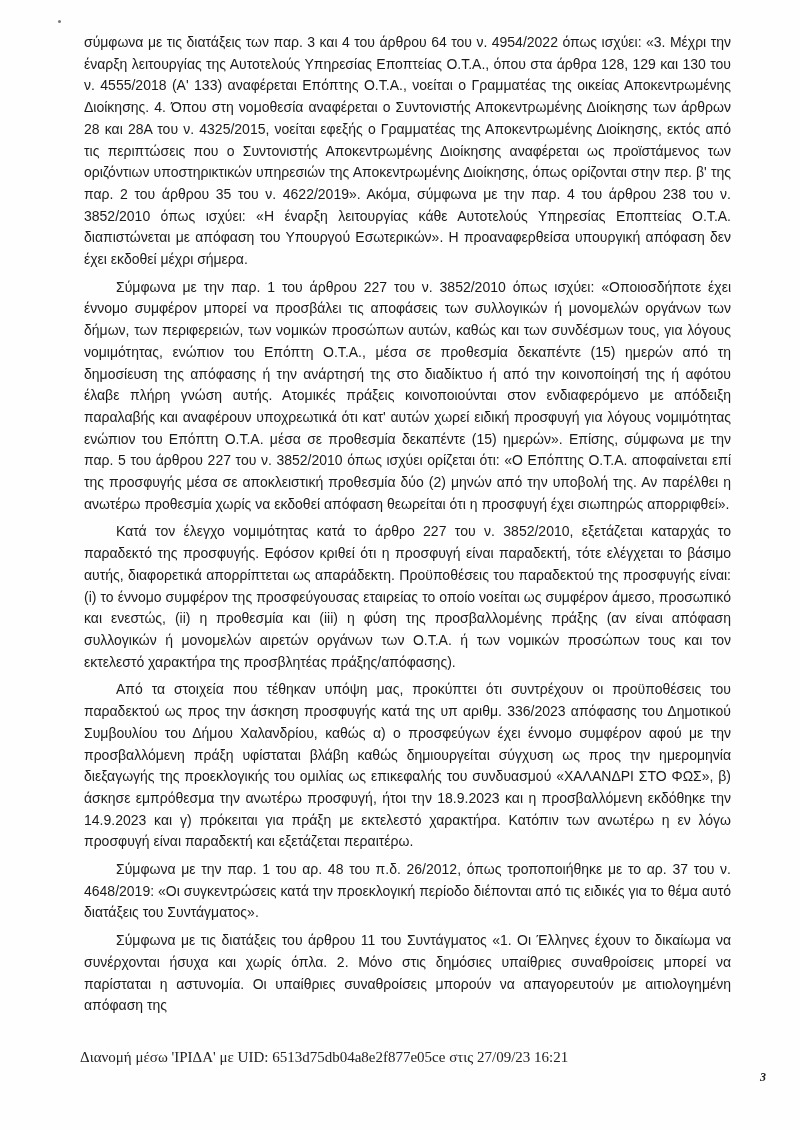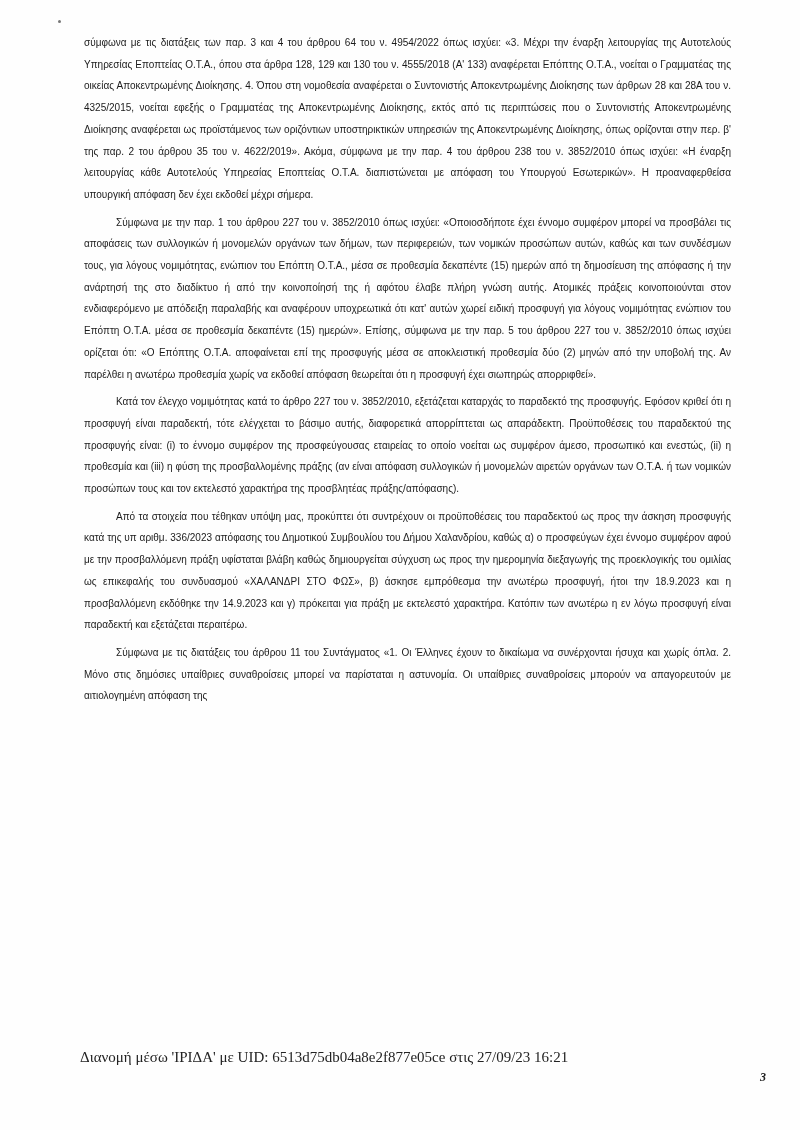--- a/index.html
+++ b/index.html
@@ -2,21 +2,21 @@
 <html><head>
 <meta charset="utf-8">
 <style>
   html, body { margin: 0; padding: 0; background: #ffffff; }
   body { width: 800px; height: 1130px; position: relative; overflow: hidden; }
   .page { position: absolute; left: 0; top: 0; width: 800px; height: 1130px; background: #fefefe; }
   .mark { position: absolute; left: 58px; top: 20px; width: 3px; height: 3px; background: #777; border-radius: 50%; }
   .body-text {
     position: absolute; left: 84px; top: 32px; width: 647px;
     font-family: "Liberation Sans", sans-serif;
-    font-size: 10px; line-height: 21.7px; color: #1a1a1a;
+    font-size: 14px; line-height: 21.7px; color: #1a1a1a;
     text-align: justify;
   }
   .body-text p { margin: 0 0 6px 0; text-indent: 32px; }
   .body-text p.first { text-indent: 0; }
   .footer {
     position: absolute; left: 80px; top: 1049px;
     font-family: "Liberation Serif", serif; font-size: 15px; color: #222;
   }
   .page-num {
     position: absolute; left: 760px; top: 1070px;
@@ -26,17 +26,18 @@
 </head>
 <body>
 
 <div class="page">
   <div class="mark"></div>
   <div class="body-text">
     <p class="first">σύμφωνα με τις διατάξεις των παρ. 3 και 4 του άρθρου 64 του ν. 4954/2022 όπως ισχύει: «3. Μέχρι την έναρξη λειτουργίας της Αυτοτελούς Υπηρεσίας Εποπτείας Ο.Τ.Α., όπου στα άρθρα 128, 129 και 130 του ν. 4555/2018 (Α' 133) αναφέρεται Επόπτης Ο.Τ.Α., νοείται ο Γραμματέας της οικείας Αποκεντρωμένης Διοίκησης. 4. Όπου στη νομοθεσία αναφέρεται ο Συντονιστής Αποκεντρωμένης Διοίκησης των άρθρων 28 και 28Α του ν. 4325/2015, νοείται εφεξής ο Γραμματέας της Αποκεντρωμένης Διοίκησης, εκτός από τις περιπτώσεις που ο Συντονιστής Αποκεντρωμένης Διοίκησης αναφέρεται ως προϊστάμενος των οριζόντιων υποστηρικτικών υπηρεσιών της Αποκεντρωμένης Διοίκησης, όπως ορίζονται στην περ. β' της παρ. 2 του άρθρου 35 του ν. 4622/2019». Ακόμα, σύμφωνα με την παρ. 4 του άρθρου 238 του ν. 3852/2010 όπως ισχύει: «Η έναρξη λειτουργίας κάθε Αυτοτελούς Υπηρεσίας Εποπτείας Ο.Τ.Α. διαπιστώνεται με απόφαση του Υπουργού Εσωτερικών». Η προαναφερθείσα υπουργική απόφαση δεν έχει εκδοθεί μέχρι σήμερα.</p>
     <p>Σύμφωνα με την παρ. 1 του άρθρου 227 του ν. 3852/2010 όπως ισχύει: «Οποιοσδήποτε έχει έννομο συμφέρον μπορεί να προσβάλει τις αποφάσεις των συλλογικών ή μονομελών οργάνων των δήμων, των περιφερειών, των νομικών προσώπων αυτών, καθώς και των συνδέσμων τους, για λόγους νομιμότητας, ενώπιον του Επόπτη Ο.Τ.Α., μέσα σε προθεσμία δεκαπέντε (15) ημερών από τη δημοσίευση της απόφασης ή την ανάρτησή της στο διαδίκτυο ή από την κοινοποίησή της ή αφότου έλαβε πλήρη γνώση αυτής. Ατομικές πράξεις κοινοποιούνται στον ενδιαφερόμενο με απόδειξη παραλαβής και αναφέρουν υποχρεωτικά ότι κατ' αυτών χωρεί ειδική προσφυγή για λόγους νομιμότητας ενώπιον του Επόπτη Ο.Τ.Α. μέσα σε προθεσμία δεκαπέντε (15) ημερών». Επίσης, σύμφωνα με την παρ. 5 του άρθρου 227 του ν. 3852/2010 όπως ισχύει ορίζεται ότι: «Ο Επόπτης Ο.Τ.Α. αποφαίνεται επί της προσφυγής μέσα σε αποκλειστική προθεσμία δύο (2) μηνών από την υποβολή της. Αν παρέλθει η ανωτέρω προθεσμία χωρίς να εκδοθεί απόφαση θεωρείται ότι η προσφυγή έχει σιωπηρώς απορριφθεί».</p>
     <p>Κατά τον έλεγχο νομιμότητας κατά το άρθρο 227 του ν. 3852/2010, εξετάζεται καταρχάς το παραδεκτό της προσφυγής. Εφόσον κριθεί ότι η προσφυγή είναι παραδεκτή, τότε ελέγχεται το βάσιμο αυτής, διαφορετικά απορρίπτεται ως απαράδεκτη. Προϋποθέσεις του παραδεκτού της προσφυγής είναι: (i) το έννομο συμφέρον της προσφεύγουσας εταιρείας το οποίο νοείται ως συμφέρον άμεσο, προσωπικό και ενεστώς, (ii) η προθεσμία και (iii) η φύση της προσβαλλομένης πράξης (αν είναι απόφαση συλλογικών ή μονομελών αιρετών οργάνων των Ο.Τ.Α. ή των νομικών προσώπων τους και τον εκτελεστό χαρακτήρα της προσβλητέας πράξης/απόφασης).</p>
     <p>Από τα στοιχεία που τέθηκαν υπόψη μας, προκύπτει ότι συντρέχουν οι προϋποθέσεις του παραδεκτού ως προς την άσκηση προσφυγής κατά της υπ αριθμ. 336/2023 απόφασης του Δημοτικού Συμβουλίου του Δήμου Χαλανδρίου, καθώς α) ο προσφεύγων έχει έννομο συμφέρον αφού με την προσβαλλόμενη πράξη υφίσταται βλάβη καθώς δημιουργείται σύγχυση ως προς την ημερομηνία διεξαγωγής της προεκλογικής του ομιλίας ως επικεφαλής του συνδυασμού «ΧΑΛΑΝΔΡΙ ΣΤΟ ΦΩΣ», β) άσκησε εμπρόθεσμα την ανωτέρω προσφυγή, ήτοι την 18.9.2023 και η προσβαλλόμενη εκδόθηκε την 14.9.2023 και γ) πρόκειται για πράξη με εκτελεστό χαρακτήρα. Κατόπιν των ανωτέρω η εν λόγω προσφυγή είναι παραδεκτή και εξετάζεται περαιτέρω.</p>
+    <p>Σύμφωνα με την παρ. 1 του αρ. 48 του π.δ. 26/2012, όπως τροποποιήθηκε με το αρ. 37 του ν. 4648/2019: «Οι συγκεντρώσεις κατά την προεκλογική περίοδο διέπονται από τις ειδικές για το θέμα αυτό διατάξεις του Συντάγματος».</p>
     <p>Σύμφωνα με τις διατάξεις του άρθρου 11 του Συντάγματος «1. Οι Έλληνες έχουν το δικαίωμα να συνέρχονται ήσυχα και χωρίς όπλα. 2. Μόνο στις δημόσιες υπαίθριες συναθροίσεις μπορεί να παρίσταται η αστυνομία. Οι υπαίθριες συναθροίσεις μπορούν να απαγορευτούν με αιτιολογημένη απόφαση της</p>
   </div>
   <div class="footer">Διανομή μέσω 'ΙΡΙΔΑ' με UID: 6513d75db04a8e2f877e05ce στις 27/09/23 16:21</div>
   <div class="page-num">3</div>
 </div>
 
 </body></html>

